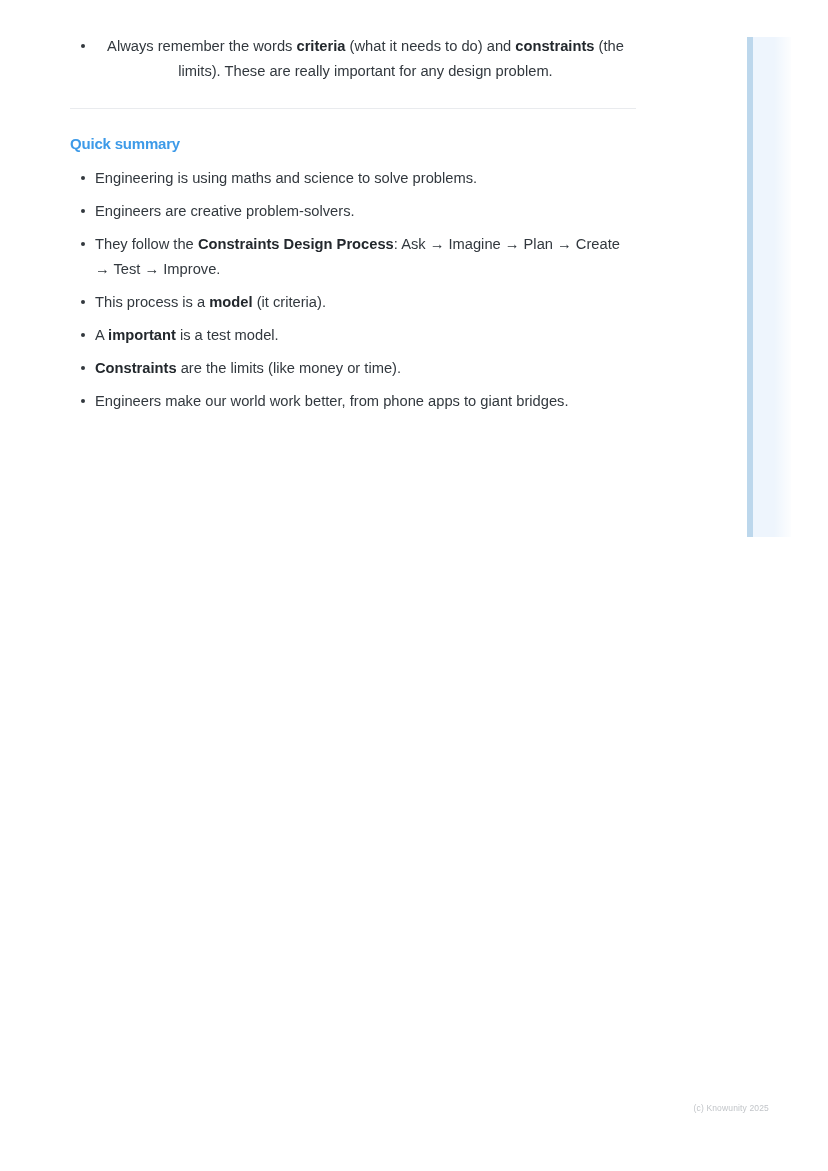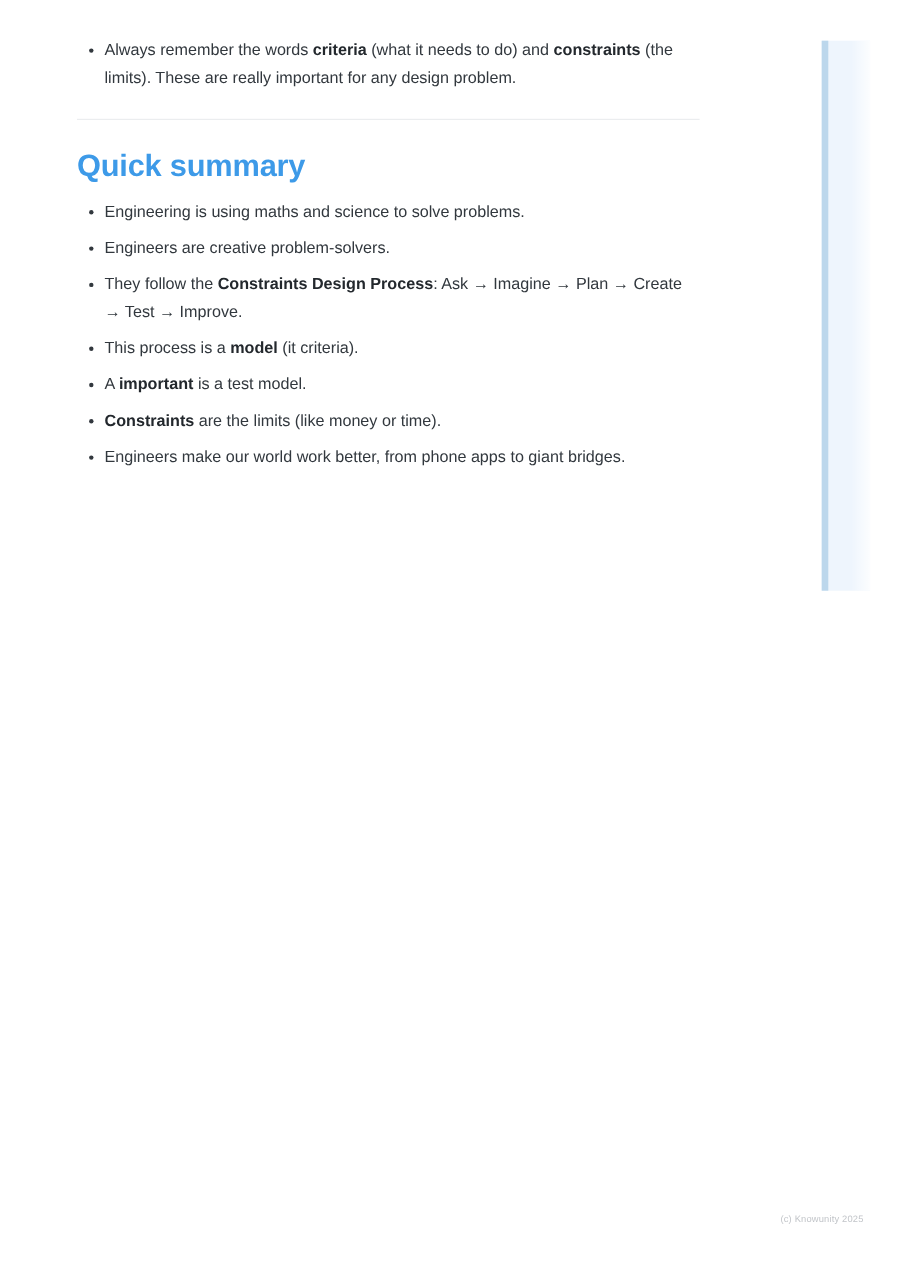--- a/index.html
+++ b/index.html
@@ -63,46 +63,46 @@
     left: 11px;
     top: 10px;
     width: 4px;
     height: 4px;
     border-radius: 50%;
     background: #32383e;
   }
   ul.bullets b { font-weight: 700; color: #23282d; }
 
   
-  .intro-list > li { line-height: 25.5px; }
+  .intro-list > li { line-height: 25.5px; text-align: center; }
 
   hr.divider {
     border: none;
     border-top: 1px solid #e9ebee;
     margin: 24px 0 0 0;
     width: 566px;
   }
 
   h2.section-title {
     color: #3d9ae8;
-    font-size: 28px;
+    font-size: 15px;
     font-weight: 700;
     letter-spacing: -0.2px;
     margin: 26px 0 14px 0;
     line-height: 1.15;
   }
 
   .summary-list > li {
     margin-bottom: 8.5px;
   }
 
   
   .footer {
     position: absolute;
-    right: 43px;
+    right: 59px;
     top: 1103px;
     font-size: 8.5px;
     color: #c2c5c9;
     letter-spacing: 0.15px;
     white-space: nowrap;
     padding-left: 27px;
   }
 </style>
 </head>
 <body>

